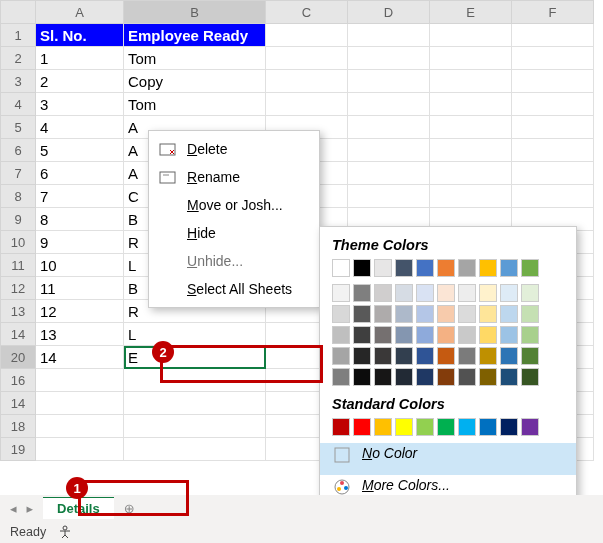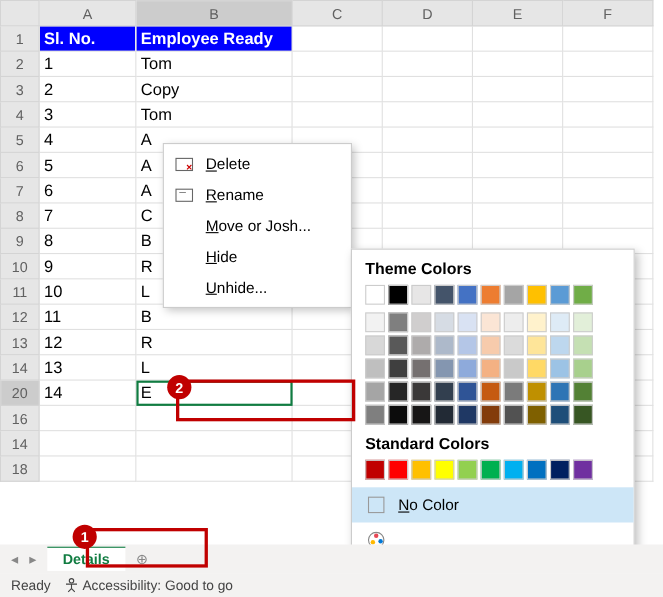--- a/index.html
+++ b/index.html
@@ -10,30 +10,30 @@
 td.cell { border:1px solid #e0e0e0; padding:0 4px; height:22px; overflow:hidden; white-space:nowrap; font-size:15px;}
 td.rowh.sel { background:#ccc; }
 th.colh.sel { background:#ccc; }
 .hdr { background:#0000FF; color:#fff; font-weight:bold; font-size:16px;}
 .col-a { width:88px; } .col-b { width:142px; } .col-c { width:82px; } .col-d { width:82px; } .col-e { width:82px; } .col-f { width:82px; }
 .selcell { outline:2px solid #107c41; outline-offset:-2px; }
 
 .ctxmenu { position:absolute; left:148px; top:130px; width:170px; background:#fff; border:1px solid #ccc; box-shadow:3px 3px 8px rgba(0,0,0,0.25); padding:4px 0; font-size:14px; }
 .mi { display:flex; align-items:center; height:28px; padding:0 10px 0 8px; position:relative; }
 .mi .ic { width:20px; height:20px; margin-right:10px; display:flex; align-items:center; justify-content:center; }
-.mi.dis { color:#000000; }
+.mi.dis { color:#737373; }
 .mi.hi { background:#cde6f7; }
 .mi .arrow { position:absolute; right:8px; font-size:11px; color:#555;}
 .u { text-decoration:underline; }
 
-.submenu { position:absolute; left:319px; top:226px; width:232px; background:#fff; border:1px solid #ccc; box-shadow:3px 3px 8px rgba(0,0,0,0.25); padding:10px 12px 6px 12px; font-size:14px; }
+.submenu { position:absolute; left:319px; top:226px; width:232px; background:#fff; border:1px solid #ccc; box-shadow:3px 3px 8px rgba(0,0,0,0.25); padding:10px 12px 6px 12px; font-size:14px;font-style:italic; }
 .submenu h4 { margin:0 0 6px 0; font-size:14.5px; font-weight:600; }
 .swatch-row { display:flex; gap:3px; margin-bottom:3px; }
 .sw { width:16px; height:16px; border:1px solid #ccc; }
-.mi2 { display:flex; align-items:center; height:28px; padding:2px 0; }
+.mi2 { display:flex; align-items:flex-start; height:28px; padding:2px 0; }
 .mi2.hi { background:#cde6f7; margin:0 -12px; padding:2px 12px;}
 .mi2 .ic { width:20px; height:20px; margin-right:10px; display:flex; align-items:center; justify-content:center; }
 
 .redbox1 { position:absolute; border:3px solid #c00000; pointer-events:none; }
 .annot { position:absolute; width:22px; height:22px; border-radius:50%; background:#c00000; color:#fff; font-weight:bold; display:flex; align-items:center; justify-content:center; font-size:13px; z-index:50;}
 
 .tabbar { position:absolute; left:0; bottom:22px; height:26px; width:100%; display:flex; align-items:center; background:#f3f2f1; font-size:13px;}
 .tabnav { color:#888; padding:0 10px; display:flex; gap:10px;}
 .sheettab { background:#fff; padding:3px 14px; border-top:1px solid #107c41; color:#107c41; font-weight:600;}
 .statusbar { position:absolute; left:0; bottom:0; height:22px; width:100%; background:#f3f2f1; display:flex; align-items:center; font-size:12.5px; color:#444; padding-left:10px; gap:12px;}
@@ -218,20 +218,29 @@
         </tr>
 <tr>
           <td class="rowh">18</td>
           <td class="cell"></td>
           <td class="cell"></td>
           <td class="cell"></td>
           <td class="cell"></td>
           <td class="cell"></td>
           <td class="cell"></td>
         </tr>
+<tr>
+          <td class="rowh">19</td>
+          <td class="cell"></td>
+          <td class="cell"></td>
+          <td class="cell"></td>
+          <td class="cell"></td>
+          <td class="cell"></td>
+          <td class="cell"></td>
+        </tr>
 </tbody>
     </table>
 </div>
 
 <div class="ctxmenu">
 <div class="mi">
       <span class="ic">
         <svg width="17" height="17">
           <rect x="1" y="3" width="15" height="11" fill="none" stroke="#666"></rect>
           <line x1="11" y1="9" x2="15" y2="13" stroke="#c00"></line>
@@ -253,20 +262,24 @@
       <span class="ic"></span>
       <span><span class="u">M</span><span>ove or Josh...</span></span>
     </div>
 <div class="mi">
       <span class="ic"></span>
       <span><span class="u">H</span><span>ide</span></span>
     </div>
 <div class="mi dis">
       <span class="ic"></span>
       <span><span class="u">U</span><span>nhide...</span></span>
+    </div>
+<div class="mi">
+      <span class="ic"></span>
+      <span><span class="u">S</span><span>elect All Sheets</span></span>
     </div>
 </div>
 
 <div class="submenu">
 <h4>Theme Colors</h4>
 <div id="themerow" class="swatch-row">
       <div class="sw" style="background: rgb(255, 255, 255);"></div>
       <div class="sw" style="background: rgb(0, 0, 0);"></div>
       <div class="sw" style="background: rgb(231, 230, 230);"></div>
       <div class="sw" style="background: rgb(68, 84, 106);"></div>
@@ -364,36 +377,37 @@
     </div>
 <div class="mi2">
       <span class="ic">
         <svg width="16" height="16">
           <circle cx="8" cy="8" r="7" fill="none" stroke="#888"></circle>
           <circle cx="8" cy="4" r="2" fill="#e74856"></circle>
           <circle cx="12" cy="9" r="2" fill="#0078d7"></circle>
           <circle cx="5" cy="10" r="2" fill="#ffb900"></circle>
         </svg>
       </span>
+      <span><span class="u">M</span><span>ore Colors...</span></span>
     </div>
 </div>
 
 <div class="tabbar">
 <span class="tabnav">
       <span>◂</span>
       <span>▸</span>
     </span>
 <span class="sheettab">Details</span>
 <span style="padding:0 10px;color:#888">⊕</span>
 </div>
 
 <div class="statusbar">
 <span>Ready</span>
 <span><svg style="display:inline;vertical-align:-3px" width="14" height="14">
         <circle cx="7" cy="3" r="2" fill="none" stroke="#444"></circle>
         <path d="M2 6h10M7 6v4m-3 3l3-3 3 3" fill="none" stroke="#444"></path>
-      </svg> <span>Accessibility: Good to go</span></span>
+      </svg> </span>
 </div>
 
 <div class="redbox1" style="left:160px; top:345px; width:157px; height:32px;"></div>
 <div class="redbox1" style="left:78px; top:480px; width:105px; height:30px;"></div>
 <div class="annot" style="left:66px; top:477px;">1</div>
 <div class="annot" style="left:152px; top:341px;">2</div>
 
 </body></html>

